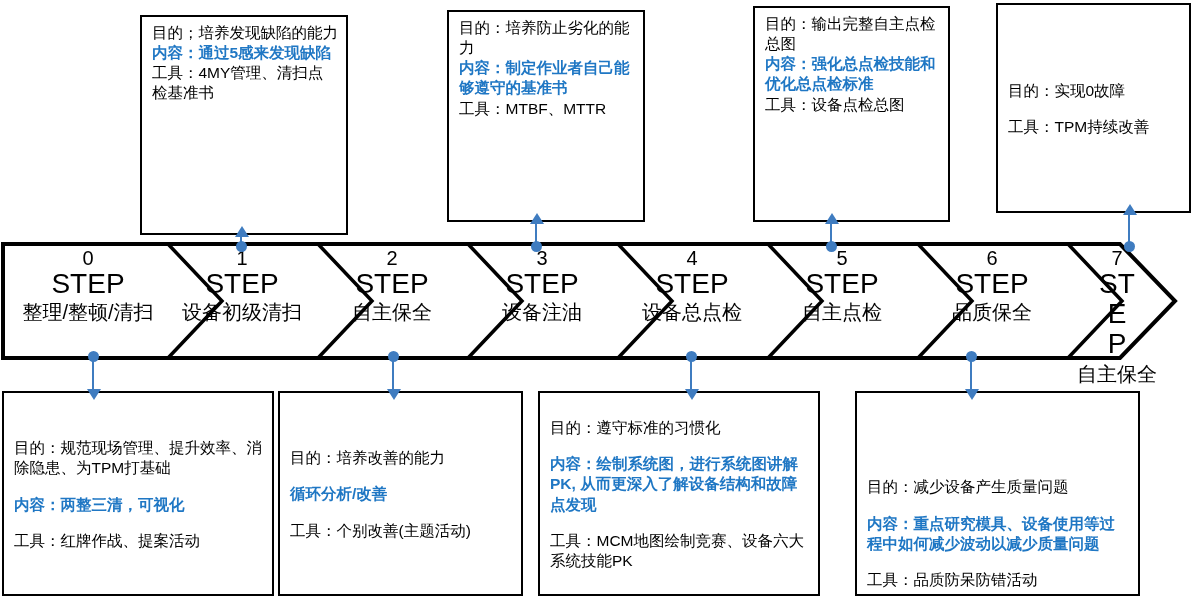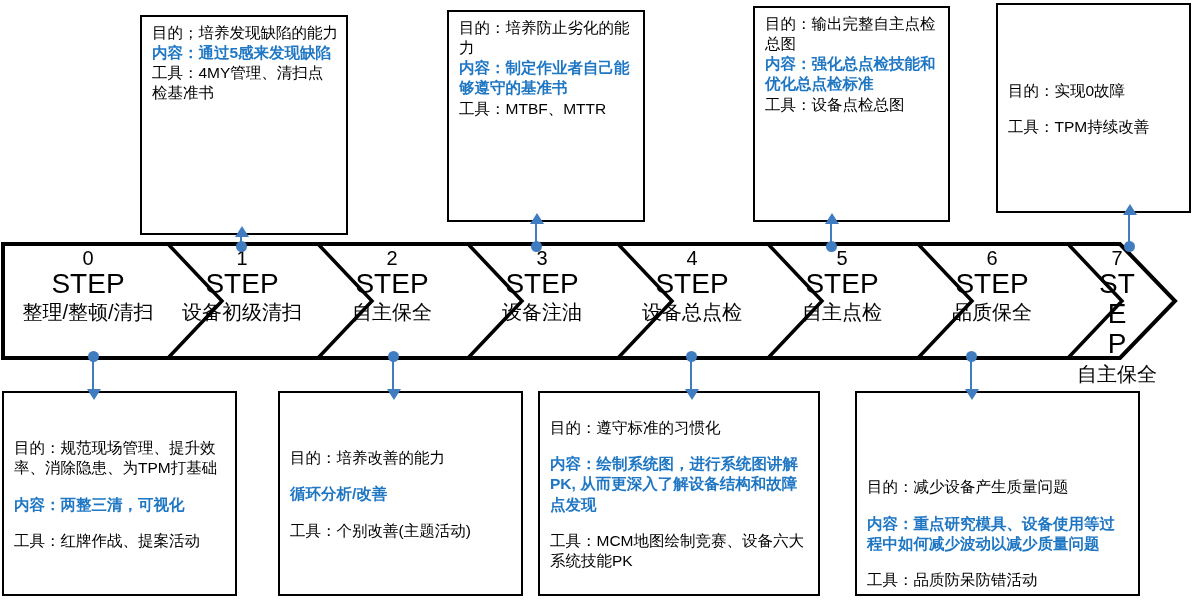--- a/index.html
+++ b/index.html
@@ -187,21 +187,21 @@
     <div class="stem" style="height:34px;"></div>
     <div class="head"></div>
     <div class="dot" style="top:-5px;"></div>
   </div>
   <div class="conn down" style="left:970px;top:356px;height:34px;">
     <div class="stem" style="height:34px;"></div>
     <div class="head"></div>
     <div class="dot" style="top:-5px;"></div>
   </div>
 
-  <div class="infobox vcenter" style="left:2px;top:391px;width:235px;height:205px;">
+  <div class="infobox vcenter" style="left:2px;top:391px;width:272px;height:205px;">
     <div class="ln blk">目的：规范现场管理、提升效率、消除隐患、为TPM打基础</div>
     <div class="ln blue">内容：两整三清，可视化</div>
     <div class="ln blk">工具：红牌作战、提案活动</div>
   </div>
 
   <div class="infobox vcenter" style="left:278px;top:391px;width:245px;height:205px;">
     <div class="ln blk">目的：培养改善的能力</div>
     <div class="ln blue">循环分析/改善</div>
     <div class="ln blk">工具：个别改善(主题活动)</div>
   </div>

